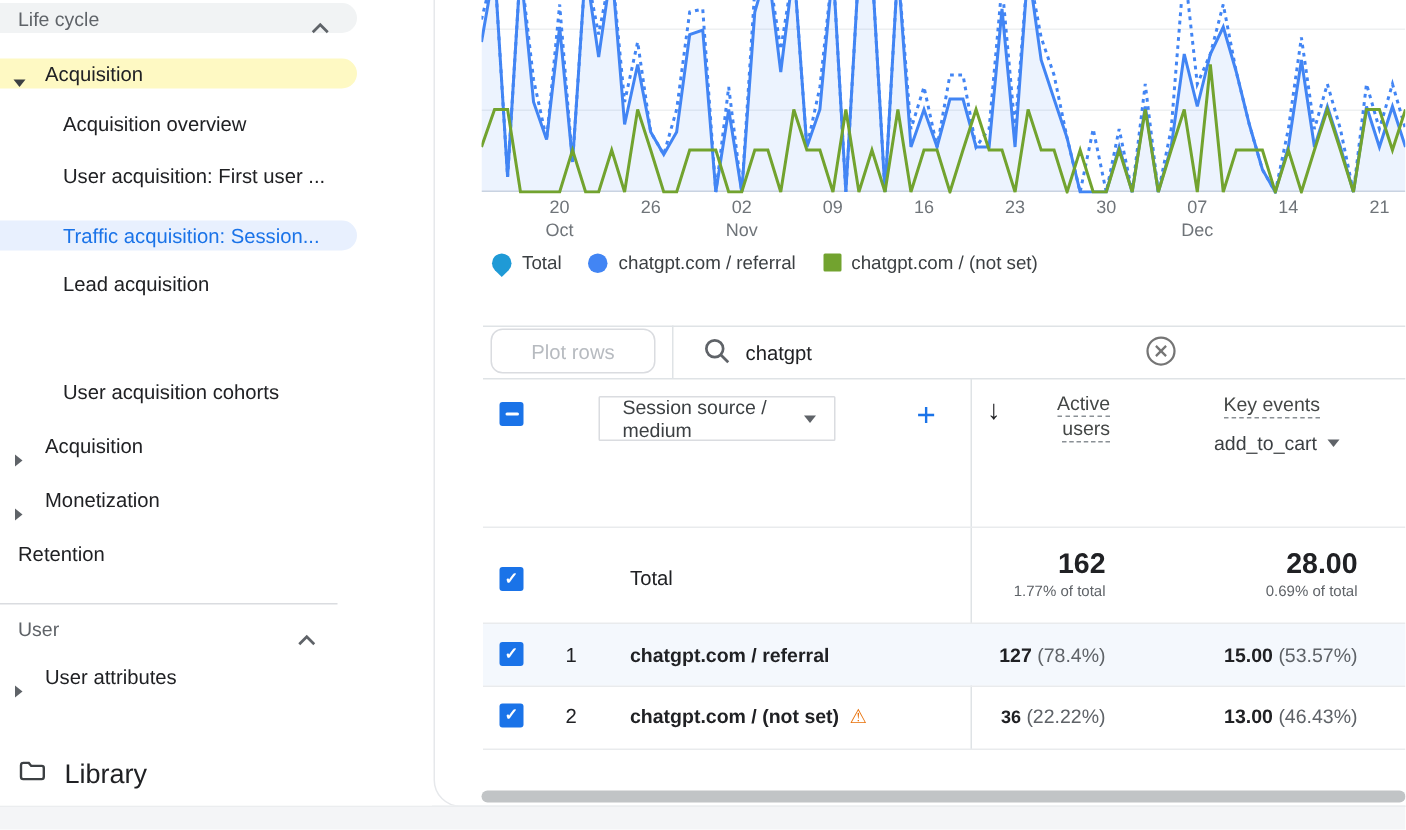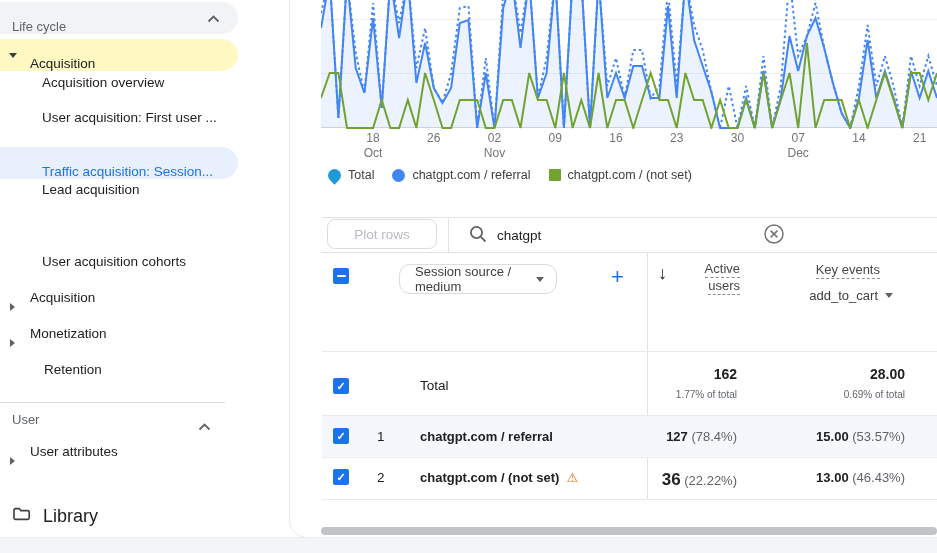--- a/index.html
+++ b/index.html
@@ -6,22 +6,22 @@
   body{width:937px;height:553px;position:relative;overflow:hidden;background:#fff;
        font-family:"Liberation Sans",sans-serif;color:#202124;}
   .abs{position:absolute}
   
   .card{left:289px;top:-24px;width:700px;height:560px;background:#fff;
         border:1px solid #e6e8eb;border-radius:18px;}
   .footer-strip{left:0;top:537px;width:937px;height:16px;background:#f4f5f7;border-top:1px solid #ebedef;}
   .hscroll{left:321px;top:527px;width:616px;height:8px;background:#c1c4c6;border-radius:4px;}
   
   .sidebar{left:0;top:0;width:288px;height:537px;background:#fff;z-index:3}
-  .sb-pill{position:absolute;left:0;width:238px;height:32px;border-radius:0 16px 16px 0;
-           display:flex;align-items:flex-end}
+  .sb-pill{position:absolute;left:0;width:238px;height:20px;border-radius:0 16px 16px 0;
+           display:flex;align-items:center}
   .sb-row{position:absolute;left:0;width:238px;height:34px;display:flex;}
   .sb-header-label{margin-left:12px;font-size:13px;color:#5f6368}
   .sb-item-label{font-size:13.5px;color:#202124}
   .chev-up{position:absolute;right:18px;top:13px}
   .tri-down{width:0;height:0;border-left:4px solid transparent;border-right:4px solid transparent;
             border-top:5px solid #3c4043;position:absolute;left:9px;top:14px}
   .tri-right{width:0;height:0;border-top:4px solid transparent;border-bottom:4px solid transparent;
              border-left:5px solid #5f6368;position:absolute;left:10px;top:13px}
   .sb-divider{position:absolute;left:0;top:402px;width:225px;border-top:1px solid #dadce0}
   .tech-clip{position:absolute;left:0;top:487px;width:238px;height:9px;overflow:hidden}
@@ -38,27 +38,27 @@
   .rowline{position:absolute;border-top:1px solid #e9ebed}
   .plot-rows{left:327px;top:219px;width:110px;height:30px;border:1px solid #dadce0;border-radius:8px;
              background:#fff;color:#b7bbc0;font-size:13.5px;display:flex;align-items:center;justify-content:center}
   .search-input{left:495px;top:222px;width:250px;height:24px;border:none;outline:none;
                 font-size:13.5px;color:#202124;font-family:"Liberation Sans",sans-serif;background:transparent}
   
   .cbox{position:absolute;width:16px;height:16px;background:#1a73e8;border-radius:2px;
         display:flex;align-items:center;justify-content:center}
   .cbox .bar{width:9px;height:2px;background:#fff;border-radius:1px}
   .cbox .check{color:#fff;font-size:11px;font-weight:bold;line-height:16px}
-  .dimsel{left:399px;top:264px;width:158px;height:30px;border:1px solid #dadce0;border-radius:11px;
+  .dimsel{left:399px;top:264px;width:158px;height:30px;border:1px solid #dadce0;border-radius:1px;
           display:flex;align-items:center;justify-content:space-between;padding:0 12px 0 15px;box-sizing:border-box;
           font-size:13px;color:#3c4043;background:#fff}
   .caret{width:0;height:0;border-left:4px solid transparent;border-right:4px solid transparent;border-top:5px solid #5f6368}
   .colhead{font-size:13px;color:#444746;text-align:right;line-height:17px}
   .dashed{border-bottom:1px dashed #8a9095;padding-bottom:1px}
-  .num{font-size:14px;color:#202124;font-weight:600}
+  .num{font-size:19px;color:#202124;font-weight:600}
   .numsub{font-size:10px;color:#5f6368}
   .share{color:#5f6368;font-weight:400}
   .rowname{font-size:13px;font-weight:600;color:#202124}
   .rowidx{font-size:13.5px;color:#202124}
   .row-hl{left:322px;top:416px;width:615px;height:41px;background:#f4f8fd}
   .warn{color:#e8710a;font-size:13px;margin-left:7px;font-weight:400}
 </style>
 </head>
 <body>
 
@@ -70,21 +70,21 @@
   <line x1="0" y1="19.5" x2="616" y2="19.5" stroke="#eef0f1" stroke-width="1"></line>
   <line x1="0" y1="73.5" x2="616" y2="73.5" stroke="#eef0f1" stroke-width="1"></line>
   <line x1="0" y1="127.5" x2="616" y2="127.5" stroke="#d9dcdf" stroke-width="1"></line>
 <polygon points="0,128 0.0,28.0 8.7,-22.0 17.4,118.0 26.0,-22.0 34.7,68.0 43.4,93.0 52.1,18.0 60.7,108.0 69.4,-22.0 78.1,38.0 86.8,-22.0 95.4,83.0 104.1,43.0 112.8,88.0 121.5,103.0 130.1,88.0 138.8,23.0 147.5,20.0 156.2,128.0 164.8,73.0 173.5,128.0 182.2,8.0 190.9,-22.0 199.5,48.0 208.2,-22.0 216.9,98.0 225.6,73.0 234.3,-22.0 242.9,128.0 251.6,-22.0 260.3,-22.0 269.0,128.0 277.6,-22.0 286.3,98.0 295.0,73.0 303.7,98.0 312.3,66.0 321.0,66.0 329.7,98.0 338.4,98.0 347.0,6.0 355.7,98.0 364.4,-22.0 373.1,40.0 381.7,66.0 390.4,92.0 399.1,128.0 407.8,128.0 416.5,128.0 425.1,98.0 433.8,128.0 442.5,71.0 451.2,128.0 459.8,98.0 468.5,36.0 477.2,71.0 485.9,36.0 494.5,18.0 503.2,48.0 511.9,83.0 520.6,113.0 529.2,128.0 537.9,98.0 546.6,40.0 555.3,98.0 563.9,71.0 572.6,98.0 581.3,128.0 590.0,71.0 598.6,98.0 607.3,71.0 616.0,98.0 616,128" fill="rgba(66,133,244,0.10)" stroke="none"></polygon>
     <polyline points="0.0,13.0 8.7,-22.0 17.4,118.0 26.0,-22.0 34.7,53.0 43.4,93.0 52.1,3.0 60.7,108.0 69.4,-22.0 78.1,23.0 86.8,-22.0 95.4,68.0 104.1,28.0 112.8,88.0 121.5,103.0 130.1,73.0 138.8,8.0 147.5,6.0 156.2,128.0 164.8,58.0 173.5,128.0 182.2,-7.0 190.9,-22.0 199.5,33.0 208.2,-22.0 216.9,98.0 225.6,58.0 234.3,-22.0 242.9,128.0 251.6,-22.0 260.3,-22.0 269.0,128.0 277.6,-22.0 286.3,86.0 295.0,58.0 303.7,98.0 312.3,50.0 321.0,50.0 329.7,98.0 338.4,86.0 347.0,-10.0 355.7,86.0 364.4,-22.0 373.1,25.0 381.7,50.0 390.4,92.0 399.1,128.0 407.8,86.0 416.5,128.0 425.1,86.0 433.8,128.0 442.5,56.0 451.2,128.0 459.8,86.0 468.5,-22.0 477.2,56.0 485.9,36.0 494.5,3.0 503.2,48.0 511.9,83.0 520.6,113.0 529.2,128.0 537.9,86.0 546.6,25.0 555.3,86.0 563.9,56.0 572.6,86.0 581.3,128.0 590.0,56.0 598.6,86.0 607.3,56.0 616.0,86.0" fill="none" stroke="#4285f4" stroke-width="2" stroke-dasharray="2.5,3"></polyline>
     <polyline points="0.0,28.0 8.7,-22.0 17.4,118.0 26.0,-22.0 34.7,68.0 43.4,93.0 52.1,18.0 60.7,108.0 69.4,-22.0 78.1,38.0 86.8,-22.0 95.4,83.0 104.1,43.0 112.8,88.0 121.5,103.0 130.1,88.0 138.8,23.0 147.5,20.0 156.2,128.0 164.8,73.0 173.5,128.0 182.2,8.0 190.9,-22.0 199.5,48.0 208.2,-22.0 216.9,98.0 225.6,73.0 234.3,-22.0 242.9,128.0 251.6,-22.0 260.3,-22.0 269.0,128.0 277.6,-22.0 286.3,98.0 295.0,73.0 303.7,98.0 312.3,66.0 321.0,66.0 329.7,98.0 338.4,98.0 347.0,6.0 355.7,98.0 364.4,-22.0 373.1,40.0 381.7,66.0 390.4,92.0 399.1,128.0 407.8,128.0 416.5,128.0 425.1,98.0 433.8,128.0 442.5,71.0 451.2,128.0 459.8,98.0 468.5,36.0 477.2,71.0 485.9,36.0 494.5,18.0 503.2,48.0 511.9,83.0 520.6,113.0 529.2,128.0 537.9,98.0 546.6,40.0 555.3,98.0 563.9,71.0 572.6,98.0 581.3,128.0 590.0,71.0 598.6,98.0 607.3,71.0 616.0,98.0" fill="none" stroke="#4285f4" stroke-width="2"></polyline>
     <polyline points="0.0,98.0 8.7,73.0 17.4,73.0 26.0,128.0 34.7,128.0 43.4,128.0 52.1,128.0 60.7,100.0 69.4,128.0 78.1,128.0 86.8,100.0 95.4,128.0 104.1,73.0 112.8,100.0 121.5,128.0 130.1,128.0 138.8,100.0 147.5,100.0 156.2,100.0 164.8,128.0 173.5,128.0 182.2,100.0 190.9,100.0 199.5,128.0 208.2,73.0 216.9,100.0 225.6,100.0 234.3,128.0 242.9,73.0 251.6,128.0 260.3,100.0 269.0,128.0 277.6,73.0 286.3,128.0 295.0,100.0 303.7,100.0 312.3,128.0 321.0,100.0 329.7,73.0 338.4,100.0 347.0,100.0 355.7,128.0 364.4,73.0 373.1,100.0 381.7,100.0 390.4,128.0 399.1,100.0 407.8,128.0 416.5,128.0 425.1,100.0 433.8,128.0 442.5,73.0 451.2,128.0 459.8,100.0 468.5,73.0 477.2,128.0 485.9,43.0 494.5,128.0 503.2,100.0 511.9,100.0 520.6,100.0 529.2,128.0 537.9,100.0 546.6,128.0 555.3,100.0 563.9,73.0 572.6,100.0 581.3,128.0 590.0,73.0 598.6,73.0 607.3,100.0 616.0,73.0" fill="none" stroke="#72a32f" stroke-width="2"></polyline>
   </svg>
 <div id="axisTicks" class="abs" style="left:321px;top:131px;width:616px;height:32px">
     <div class="axis-tick" style="left: 30.0563px; top: 0px;">
-      <div>18</div>
+      <div>20</div>
       <div>Oct</div>
     </div>
     <div class="axis-tick" style="left: 90.7887px; top: 0px;">
       <div>26</div>
     </div>
     <div class="axis-tick" style="left: 151.521px; top: 0px;">
       <div>02</div>
       <div>Nov</div>
     </div>
     <div class="axis-tick" style="left: 212.254px; top: 0px;">
@@ -198,21 +198,21 @@
 <div class="abs rowline" style="left:322px;top:457px;width:615px"></div>
 
 <div class="abs cbox" style="left:333px;top:469px">
   <span class="check">✓</span>
 </div>
 <div class="abs rowidx" style="left:377px;top:470px">2</div>
 <div class="abs rowname" style="left:420px;top:470px">
   <span>chatgpt.com / (not set)</span><span class="warn">⚠</span>
 </div>
 <div class="abs" style="right:200px;top:470px;font-size:13px">
-  <span class="num" style="font-size:17px">36</span>
+  <span class="num" style="font-size:12px">36</span>
   <span class="share">(22.22%)</span>
 </div>
 <div class="abs" style="right:32px;top:470px;font-size:13px">
   <span class="num" style="font-size:13px">13.00</span>
   <span class="share">(46.43%)</span>
 </div>
 
 <div class="abs rowline" style="left:322px;top:499px;width:615px"></div>
 
 <div class="abs sidebar">
@@ -247,21 +247,21 @@
 
   <div class="sb-row" style="top:290px">
     <span class="tri-right"></span>
     <span class="sb-item-label" style="margin-left:30px">Acquisition</span>
   </div>
   <div class="sb-row" style="top:326px">
     <span class="tri-right"></span>
     <span class="sb-item-label" style="margin-left:30px">Monetization</span>
   </div>
   <div class="sb-row" style="top:362px">
-    <span class="sb-item-label" style="margin-left:44px">Retention</span>
+    <span class="sb-item-label" style="margin-left:12px">Retention</span>
   </div>
 
   <div class="sb-divider"></div>
 
   <div class="sb-row" style="top:412px;height:28px">
     <span class="sb-header-label">User</span>
     <svg class="chev-up" style="right:27px;top:11px" width="13" height="8">
       <polyline points="1.5,6.5 6.5,1.5 11.5,6.5" fill="none" stroke="#5f6368" stroke-width="1.8"></polyline>
     </svg>
   </div>

